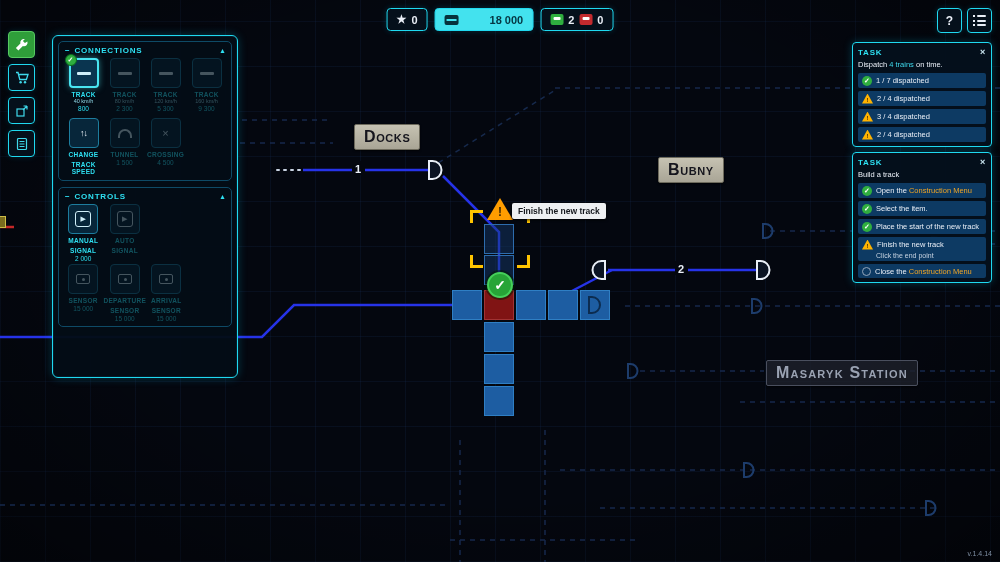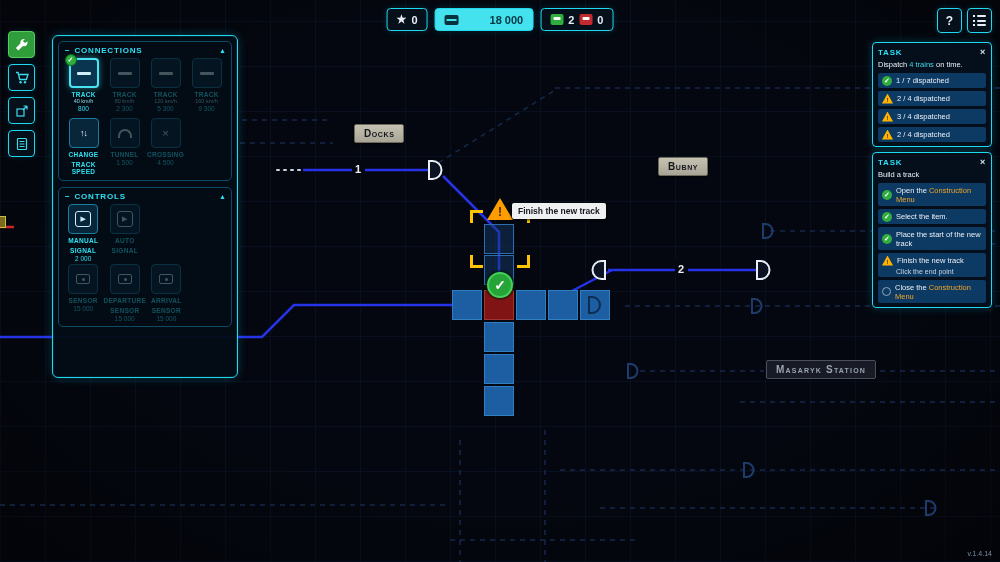--- a/index.html
+++ b/index.html
@@ -40,21 +40,21 @@
     filter:drop-shadow(0 1px 1px rgba(0,0,0,.8));
   }
   .warn-big i { font-style:normal; position:absolute; left:0; right:0; top:7px; text-align:center;
     font-size:12px; font-weight:bold; color:#402800; }
   .tooltip {
     position:absolute; left:512px; top:203px; z-index:7; background:#eef0f2; color:#15181d;
     font-size:8.5px; font-weight:bold; padding:3px 6px; border-radius:2px;
     box-shadow:0 1px 3px rgba(0,0,0,.8); white-space:nowrap;
   }
   .station {
-    position:absolute; z-index:3; font-size:10px; font-weight:bold; font-variant:small-caps;
+    position:absolute; z-index:3; font-size:16px; font-weight:bold; font-variant:small-caps;
     letter-spacing:.6px; padding:3px 9px; border-radius:2px; text-align:center;
     background:linear-gradient(#c6c2b2,#a9a596); color:#15151d; border:1px solid #6d6a5c;
     box-shadow:0 1px 2px rgba(0,0,0,.7);
   }
   .station-dim {
     background:rgba(30,33,43,.8); color:#9aa2b2; border:1px solid #4a4f5e; letter-spacing:1.2px;text-align:right;
   }
   .edge-tag { position:absolute; left:0; top:216px; width:6px; height:12px; z-index:2;
     background:#7a6c1e; border:1px solid #cdbd48; border-left:none; }
 
@@ -120,21 +120,21 @@
   .g-sensor::after { content:""; position:absolute; left:5px; top:3px; width:3px; height:3px; background:currentColor; border-radius:50%; }
   .g-tunnel { width:14px; height:9px; border:2px solid currentColor; border-bottom:none; border-radius:8px 8px 0 0; }
   .g-cross { font-size:11px; }
   .cbulldoze { border:1px solid #0e4a66; border-radius:5px; height:21px; display:flex; align-items:center;
     gap:5px; padding:0 6px; }
   .bz-label { color:#2ee0f2; font-size:8px; font-weight:bold; text-transform:uppercase; letter-spacing:.6px; }
   .bz-tip { margin-left:auto; color:#dfe8f0; font-size:6.5px; display:flex; align-items:center; gap:3px; }
 
   
   .tpanel {
-    position:absolute; right:8px; width:120px; z-index:9; background:rgba(4,16,28,.95);
+    position:absolute; right:8px; width:140px; z-index:9; background:rgba(4,16,28,.95);
     border:1px solid #1fd9f0; border-radius:4px; padding:4px 5px 4px;
     box-shadow:0 0 8px rgba(0,210,250,.25);
   }
   .tp-head { display:flex; justify-content:space-between; align-items:center; color:#2ee0f2;
     font-size:8px; font-weight:bold; letter-spacing:.8px; }
   .tp-close { color:#cfeaf5; font-size:9px; cursor:pointer; }
   .tp-desc { color:#e9eef6; font-size:7.5px; margin:3px 0 4px; }
   .tp-desc i, .tp-text i { font-style:normal; }
   .cy { color:#3fd9ec; }
   .hl { color:#f0a526; }

